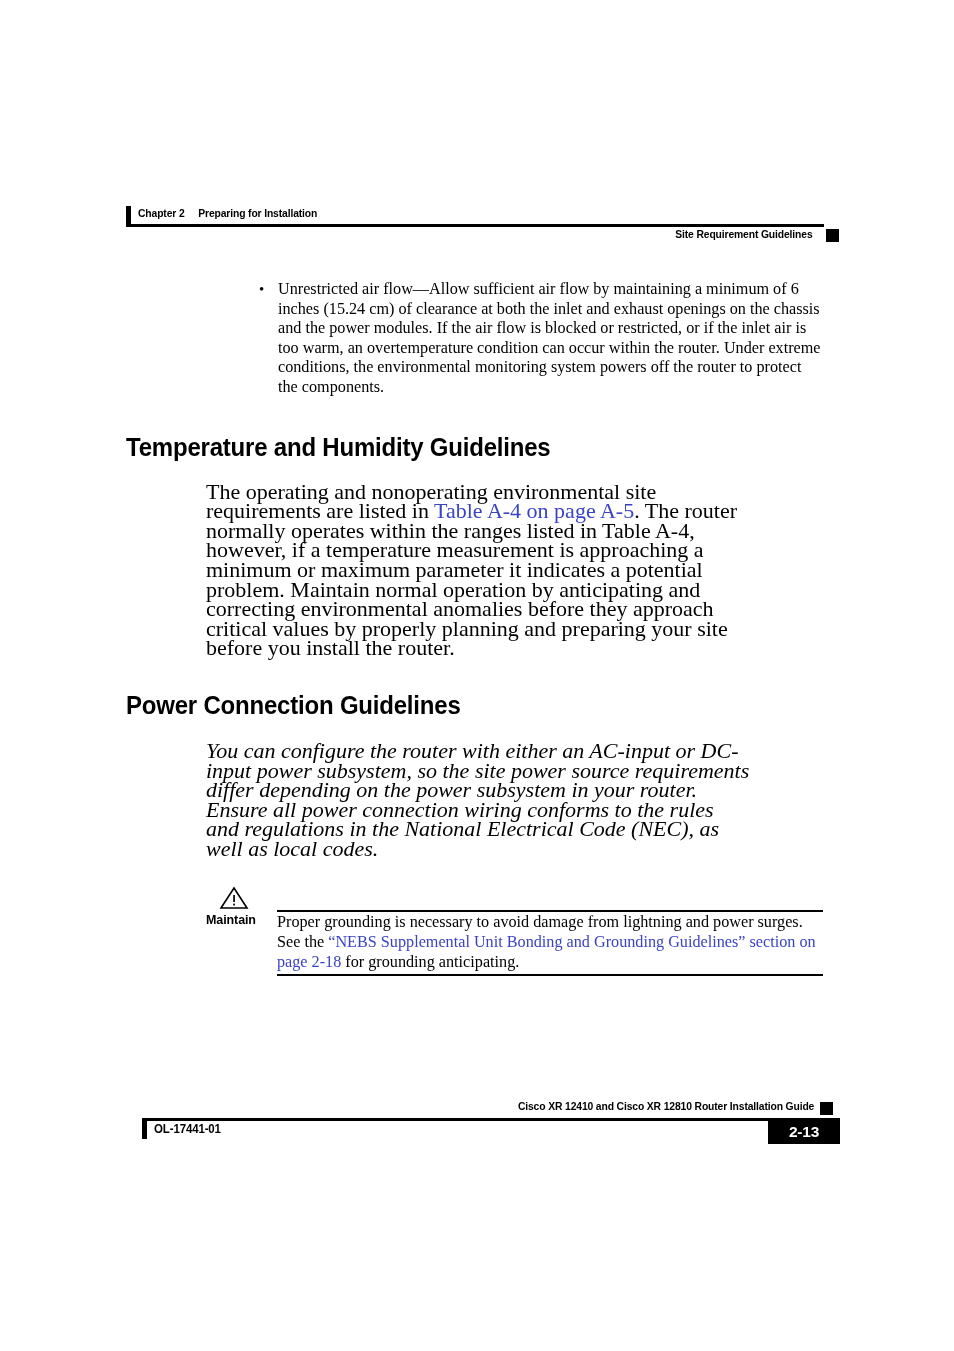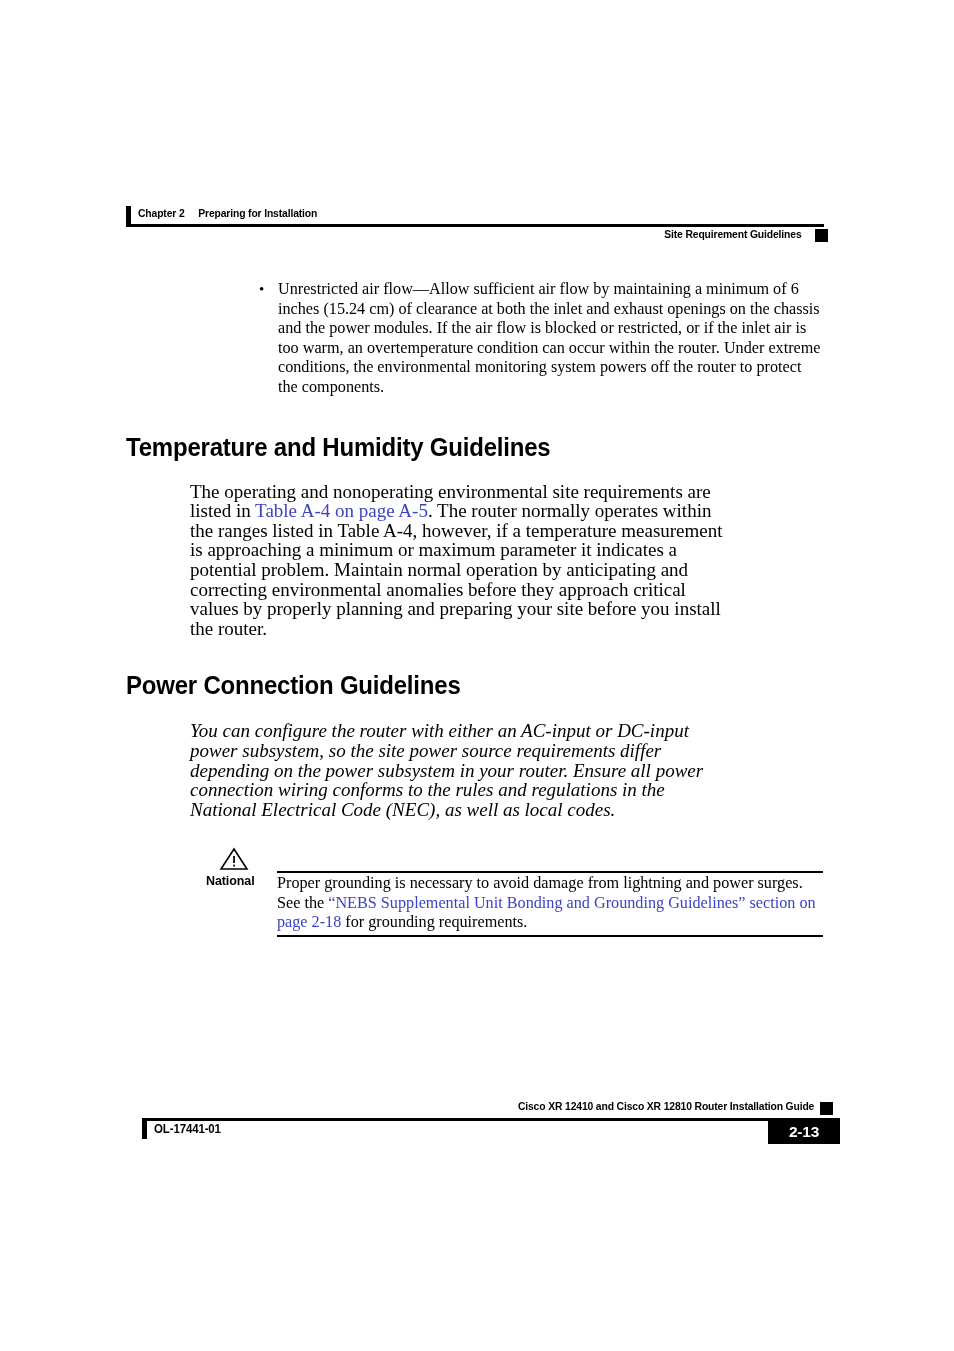--- a/index.html
+++ b/index.html
@@ -58,21 +58,21 @@
   .header-rule {
     position: absolute;
     left: 0px;
     top: 18px;
     width: 698px;
     height: 2.5px;
     background: #000;
   }
   .header-row-2 {
     position: absolute;
-    left: 4px;
+    left: 15px;
     top: 22px;
     width: 698px;
     height: 18px;
     text-decoration: underline;
   }
   .header-section {
     position: absolute;
     right: 26px;
     top: 0px;
     font-family: "Liberation Sans Narrow", "Liberation Sans", sans-serif;
@@ -127,23 +127,23 @@
     font-size: 25.5px;
     letter-spacing: -0.2px;
     margin: 0;
     padding: 0;
     white-space: nowrap;
     transform: scaleX(0.94);
     transform-origin: left center;
   }
 
   .body-para {
-    margin-left: 64px;
+    margin-left: 80px;
     width: 545px;
-    font-size: 19px;
+    font-size: 22px;
     line-height: 19.6px;
   }
 
   a.doclink, .doclink {
     color: #3a43c4;
     text-decoration: none;
   }
 
   
   .caution-block {
@@ -310,24 +310,24 @@
     <p class="body-para" style="margin-top:21px;font-style:italic;">You can configure the router with either an AC-input or DC-input power subsystem, so the site power source requirements differ depending on the power subsystem in your router. Ensure all power connection wiring conforms to the rules and regulations in the National Electrical Code (NEC), as well as local codes.</p>
 
     <div class="caution-block">
       <div class="caution-icon">
         <svg width="30" height="24" viewBox="0 0 30 24" aria-hidden="true">
           <polygon points="15,2 28,22 2,22" fill="none" stroke="#000" stroke-width="1.6"></polygon>
           <rect x="14.2" y="9" width="1.7" height="7" fill="#000"></rect>
           <rect x="14.2" y="17.6" width="1.7" height="1.9" fill="#000"></rect>
         </svg>
       </div>
-      <div class="caution-label">National</div>
+      <div class="caution-label">Maintain</div>
       <div class="caution-rule-top"></div>
       <div class="caution-text">
-        <span>Proper grounding is necessary to avoid damage from lightning and power surges. See the </span><a class="doclink" href="#">“NEBS Supplemental Unit Bonding and Grounding Guidelines” section on page 2-18</a><span> for grounding requirements.</span>
+        <span>Proper grounding is necessary to avoid damage from lightning and power surges. See the </span><a class="doclink" href="#">“NEBS Supplemental Unit Bonding and Grounding Guidelines” section on page 2-18</a><span> for grounding anticipating.</span>
       </div>
       <div class="caution-rule-bottom"></div>
     </div>
 
   </div>
 
   <div class="footer">
     <div class="footer-row-1">
       <div class="footer-guide">Cisco XR 12410 and Cisco XR 12810 Router Installation Guide</div>
       <div class="footer-square"></div>

